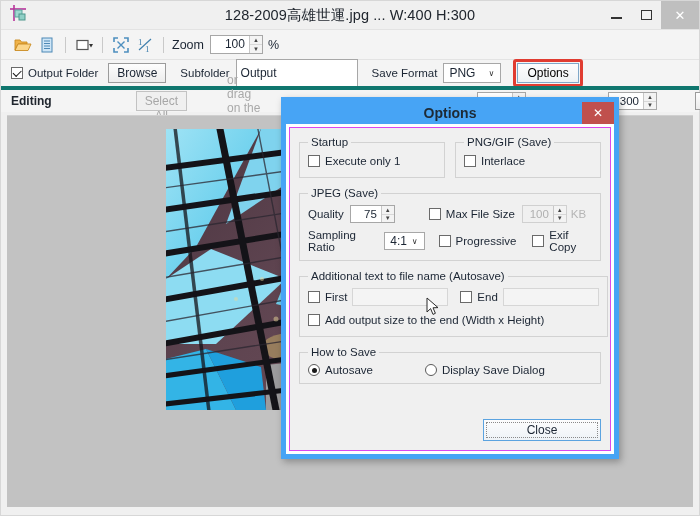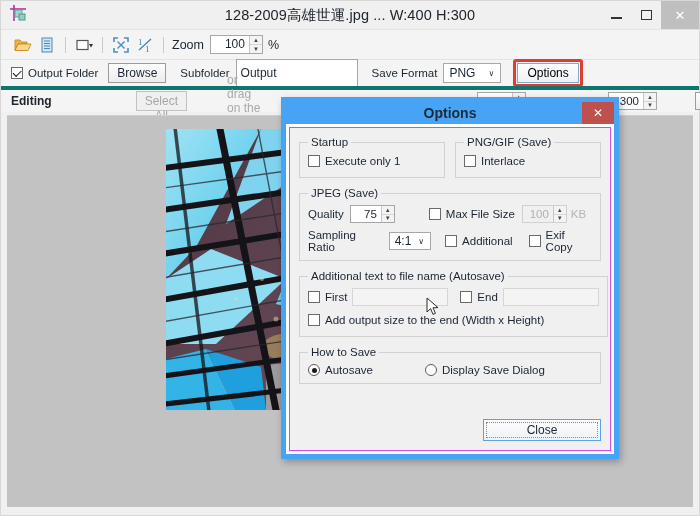--- a/index.html
+++ b/index.html
@@ -606,21 +606,21 @@
           <span class="dis-text" style="margin-left:4px;">KB</span>
         </div>
         <div class="jpeg-line" style="margin-top:6px;">
           <span class="lbl">Sampling Ratio</span>
           <div class="combo" style="width:44px;height:18px;margin-left:6px;">
             <span>4:1</span>
             <span class="caret">∨</span>
           </div>
           <label class="chk-row" style="margin-left:14px;">
             <span class="chk"></span>
-            <span class="lbl">Additional</span>
+            <span class="lbl">Progressive</span>
           </label>
           <label class="chk-row" style="margin-left:16px;">
             <span class="chk"></span>
             <span class="lbl">Exif Copy</span>
           </label>
         </div>
       </fieldset>
 
       <fieldset class="grp" style="margin-top:9px;">
         <legend>Additional text to file name (Autosave)</legend>

